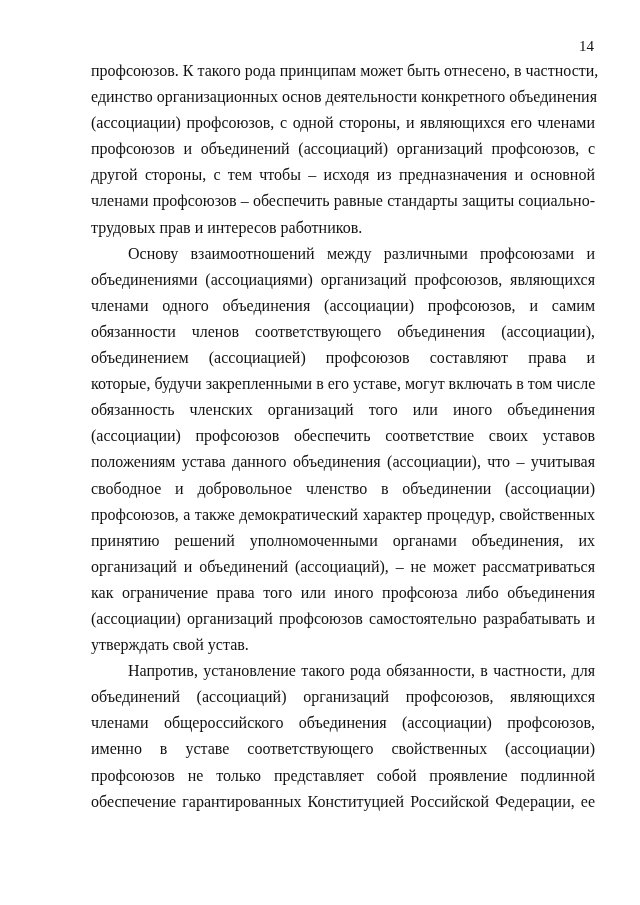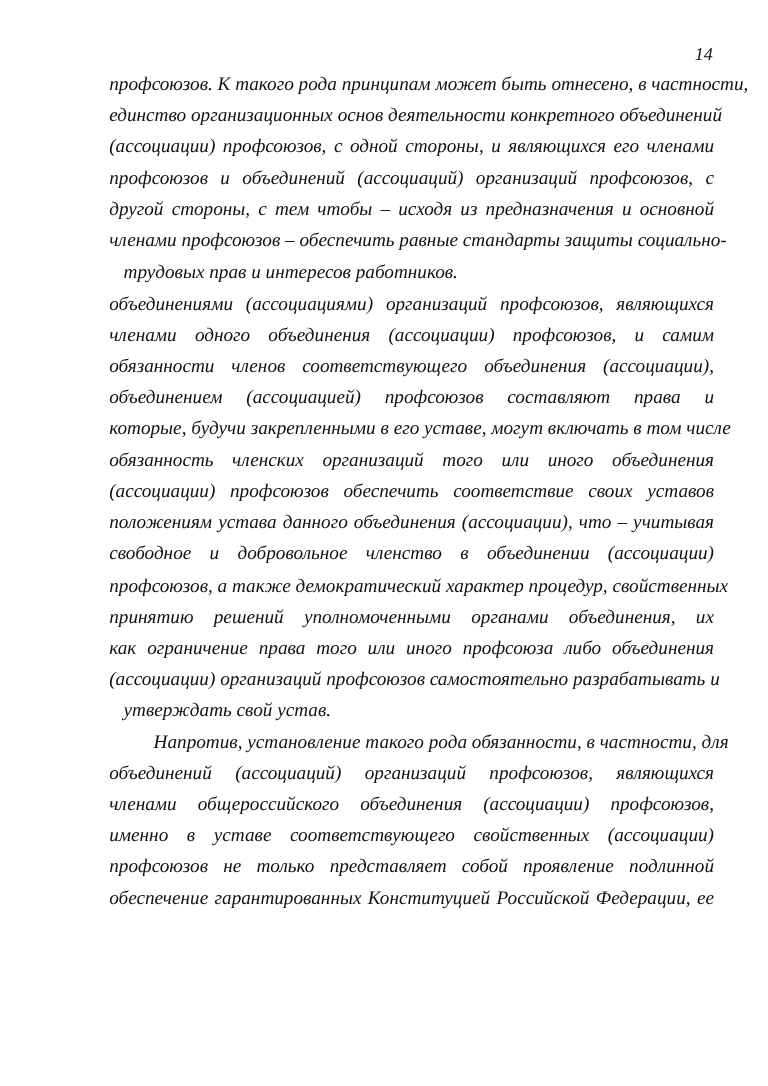--- a/index.html
+++ b/index.html
@@ -1,68 +1,69 @@
 <!DOCTYPE html>
 <html><head>
 <meta charset="utf-8">
 <style>
   html, body { margin: 0; padding: 0; background: #ffffff; }
   body { width: 640px; height: 905px; position: relative; overflow: hidden; }
   .page {
     position: absolute; left: 0; top: 0; width: 640px; height: 905px;
     background: #ffffff; color: #111111;
     font-family: "Liberation Serif", "DejaVu Serif", serif;
-    font-style: italic;
   }
   .page-number {
     position: absolute; top: 37px; left: 560px; width: 34px;
     text-align: right; font-size: 15px; line-height: 18px;
   }
   .body-text {
     position: absolute; left: 91px; top: 58px; width: 504px;
   }
   .para {
     margin: 0; font-size: 16px; line-height: 26.1px;
     text-align: justify; text-align-last: left;
   }
   .line {
     display: block; text-align: justify; text-align-last: justify;
     white-space: nowrap; height: 26.1px; overflow: visible;
   }
-  .line.last { text-align-last: left; margin-left: 12px; }
+  .line.last { text-align-last: left; }
   .line.indent { padding-left: 37px; }
 </style>
 </head>
 <body>
 
 <div class="page">
   <div class="page-number">14</div>
 
   <div class="body-text">
     <p class="para">
       <span class="line">профсоюзов. К такого рода принципам может быть отнесено, в частности,</span>
-      <span class="line">единство организационных основ деятельности конкретного объединений</span>
+      <span class="line">единство организационных основ деятельности конкретного объединения</span>
       <span class="line">(ассоциации) профсоюзов, с одной стороны, и являющихся его членами</span>
       <span class="line">профсоюзов и объединений (ассоциаций) организаций профсоюзов, с</span>
       <span class="line">другой стороны, с тем чтобы – исходя из предназначения и основной</span>
       <span class="line">членами профсоюзов – обеспечить равные стандарты защиты социально-</span>
       <span class="line last">трудовых прав и интересов работников.</span>
     </p>
     <p class="para">
+      <span class="line indent">Основу взаимоотношений между различными профсоюзами и</span>
       <span class="line">объединениями (ассоциациями) организаций профсоюзов, являющихся</span>
       <span class="line">членами одного объединения (ассоциации) профсоюзов, и самим</span>
       <span class="line">обязанности членов соответствующего объединения (ассоциации),</span>
       <span class="line">объединением (ассоциацией) профсоюзов составляют права и</span>
       <span class="line">которые, будучи закрепленными в его уставе, могут включать в том числе</span>
       <span class="line">обязанность членских организаций того или иного объединения</span>
       <span class="line">(ассоциации) профсоюзов обеспечить соответствие своих уставов</span>
       <span class="line">положениям устава данного объединения (ассоциации), что – учитывая</span>
       <span class="line">свободное и добровольное членство в объединении (ассоциации)</span>
       <span class="line">профсоюзов, а также демократический характер процедур, свойственных</span>
       <span class="line">принятию решений уполномоченными органами объединения, их</span>
+      <span class="line">организаций и объединений (ассоциаций), – не может рассматриваться</span>
       <span class="line">как ограничение права того или иного профсоюза либо объединения</span>
       <span class="line">(ассоциации) организаций профсоюзов самостоятельно разрабатывать и</span>
       <span class="line last">утверждать свой устав.</span>
     </p>
     <p class="para">
       <span class="line indent">Напротив, установление такого рода обязанности, в частности, для</span>
       <span class="line">объединений (ассоциаций) организаций профсоюзов, являющихся</span>
       <span class="line">членами общероссийского объединения (ассоциации) профсоюзов,</span>
       <span class="line">именно в уставе соответствующего свойственных (ассоциации)</span>
       <span class="line">профсоюзов не только представляет собой проявление подлинной</span>

